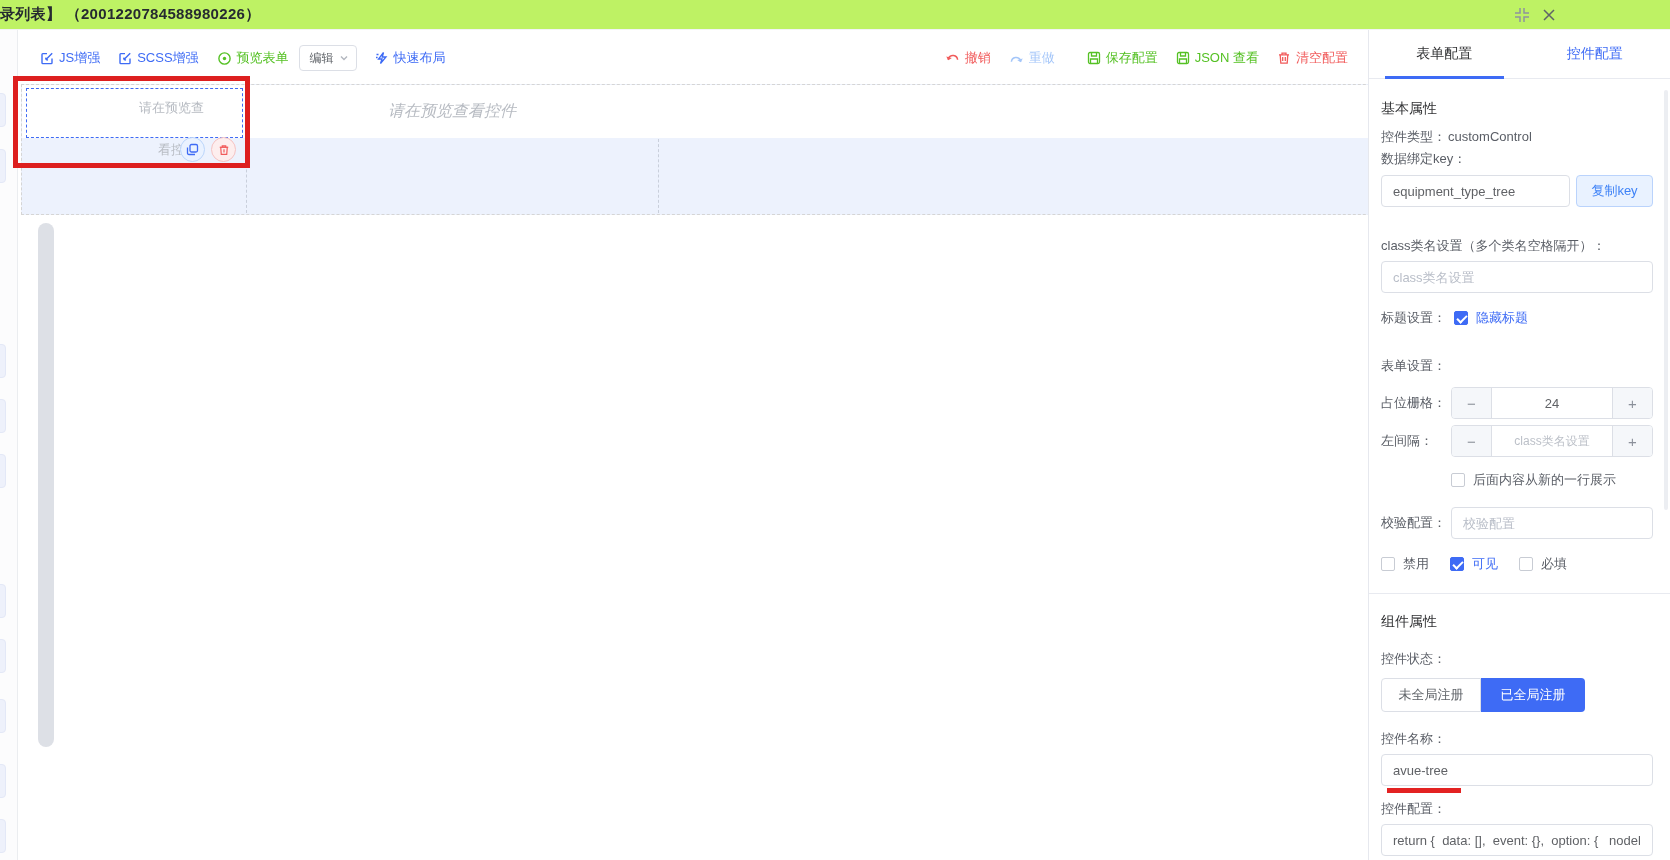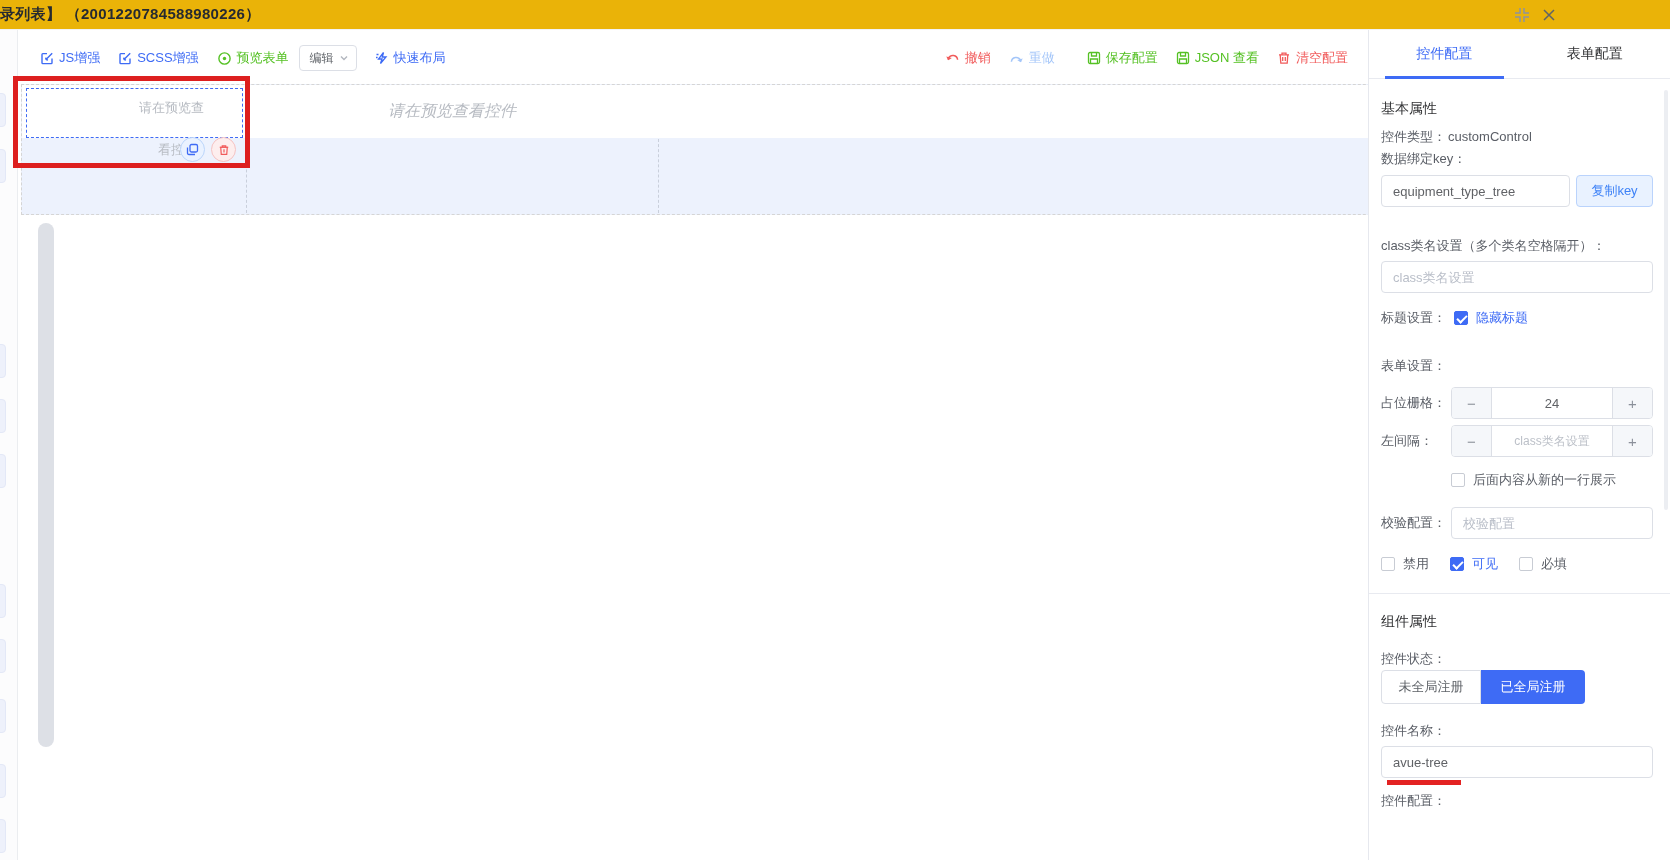--- a/index.html
+++ b/index.html
@@ -5,21 +5,21 @@
   * { box-sizing: border-box; margin: 0; padding: 0; }
   html,body { width:1670px; height:860px; }
   body {
     font-family: "Liberation Sans", "DejaVu Sans", sans-serif;
     font-size: 13px; color:#303133; background:#fff;
     position:relative; overflow:hidden;
   }
   svg { display:block; }
 
   
-  .titlebar { position:absolute; left:0; top:0; right:0; height:30px; background:#eab308;
+  .titlebar { position:absolute; left:0; top:0; right:0; height:30px; background:#bef264;
               border-bottom:1px solid #f2f3f5; z-index:5; }
   .titlebar .title { position:absolute; left:0; top:5px; font-size:15px; font-weight:600; color:#262a30; letter-spacing:.3px; }
   .win-btn { position:absolute; top:6px; width:18px; height:18px; color:#8f949d; cursor:pointer; }
   .win-btn.compress { left:1513px; }
   .win-btn.close { left:1540px; color:#5f6368; }
 
   
   .sliver { position:absolute; left:0; top:30px; bottom:0; width:18px; background:#fcfcfd;
             border-right:1px solid #ebedf0; z-index:2; }
   .stub { position:absolute; left:-7px; width:13px; height:34px; border-radius:4px;
@@ -96,21 +96,21 @@
              align-items:stretch; overflow:hidden; background:#fff; }
   .step-btn { width:40px; flex:none; background:#f5f7fa; color:#8b909a; font-size:15px;
               display:flex; align-items:center; justify-content:center; cursor:pointer; }
   .step-btn.minus { border-right:1px solid #dcdfe6; }
   .step-btn.plus { border-left:1px solid #dcdfe6; }
   .step-val { flex:1; display:flex; align-items:center; justify-content:center; color:#606266; }
   .step-ph { flex:1; display:flex; align-items:center; justify-content:center; color:#bcc0c8; font-size:12px; white-space:nowrap; }
 
   .p-divider { margin:20px -17px 0 -12px; border-top:1px solid #e8eaf0; }
 
-  .toggle { margin-top:4px; display:flex; }
+  .toggle { margin-top:12px; display:flex; }
   .tg-btn { height:34px; display:flex; align-items:center; justify-content:center; font-size:13px; cursor:pointer; }
   .tg-off { width:100px; border:1px solid #dcdfe6; border-radius:4px 0 0 4px; color:#5f6368; background:#fff; }
   .tg-on { width:104px; background:#3e6bf5; color:#fff; border-radius:0 4px 4px 0; }
 
   .name-wrap { position:relative; margin-top:8px; }
   .red-line { position:absolute; left:6px; bottom:-7px; width:74px; height:5px; background:#e32222; z-index:4; }
   .pre-input { white-space:pre; }
 </style>
 </head>
 <body>
@@ -272,26 +272,26 @@
       </svg>
     </span>
   </div>
 </div>
 
 <div class="red-rect"></div>
 <div class="v-scroll"></div>
 
 <div class="panel">
   <div class="ptabs">
+    <div class="ptab">
+      <span>表单配置</span>
+    </div>
     <div class="ptab active">
       <span>控件配置</span>
       <div class="tab-underline"></div>
-    </div>
-    <div class="ptab">
-      <span>表单配置</span>
     </div>
   </div>
   <div class="pscroll"></div>
 
   <div class="pc">
 
     
     <div class="sec-h">基本属性</div>
 
     <div class="row" style="margin-top:15px">
@@ -371,14 +371,15 @@
       <span class="tg-btn tg-on">已全局注册</span>
     </div>
 
     <div class="lbl" style="margin-top:20px">控件名称：</div>
     <div class="name-wrap">
       <input class="inp" value="avue-tree" style="">
       <div class="red-line"></div>
     </div>
 
     <div class="lbl" style="margin-top:16px">控件配置：</div>
+    <input class="inp pre-input" style="margin-top: 8px;" readonly="" value="return {  data: [],  event: {},  option: {   nodel">
   </div>
 </div>
 
 </body></html>

